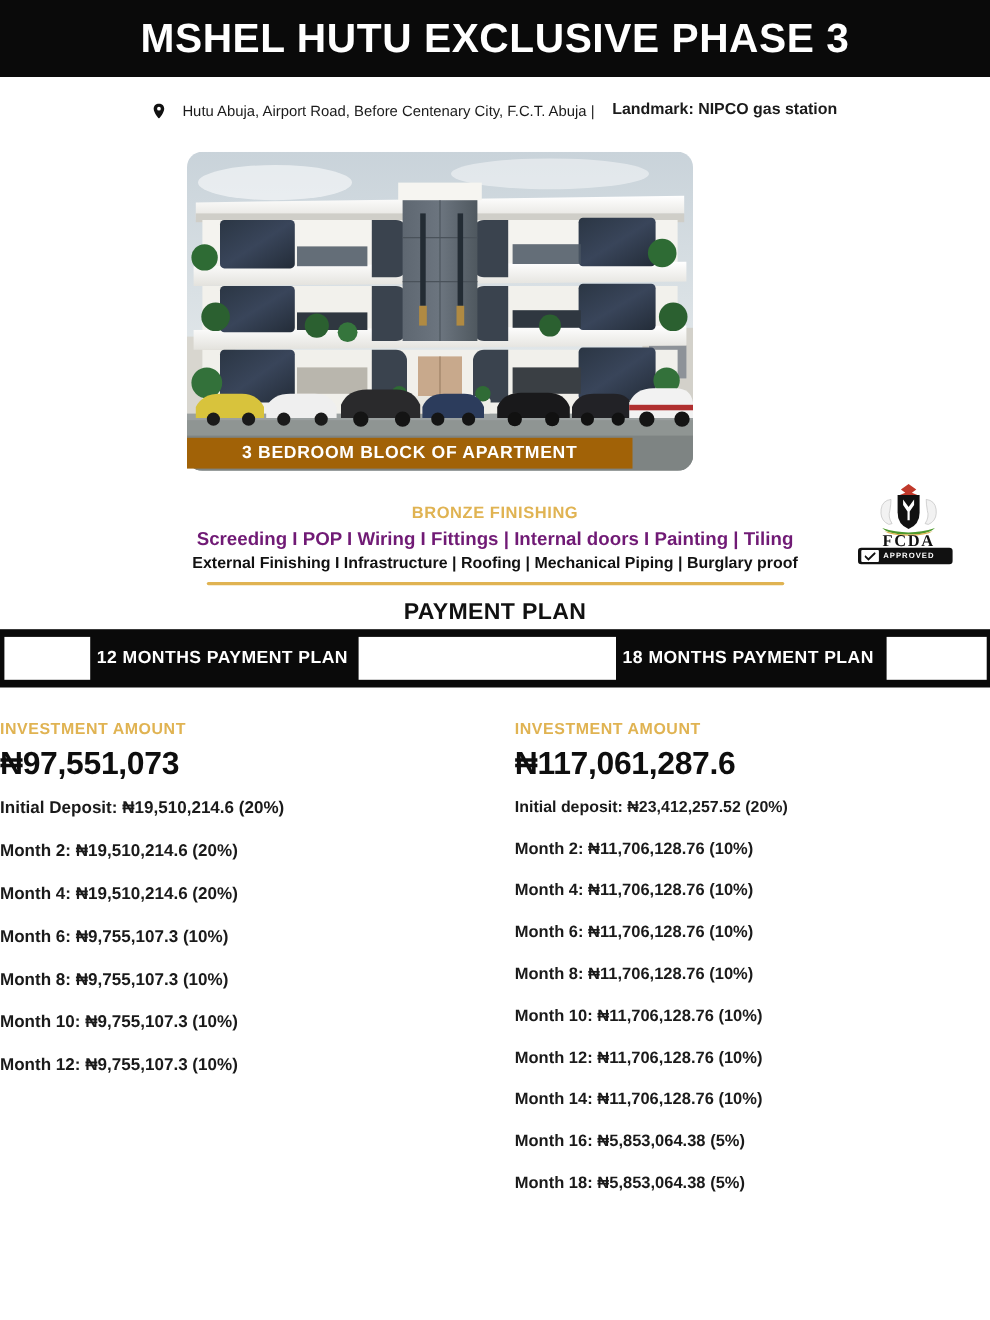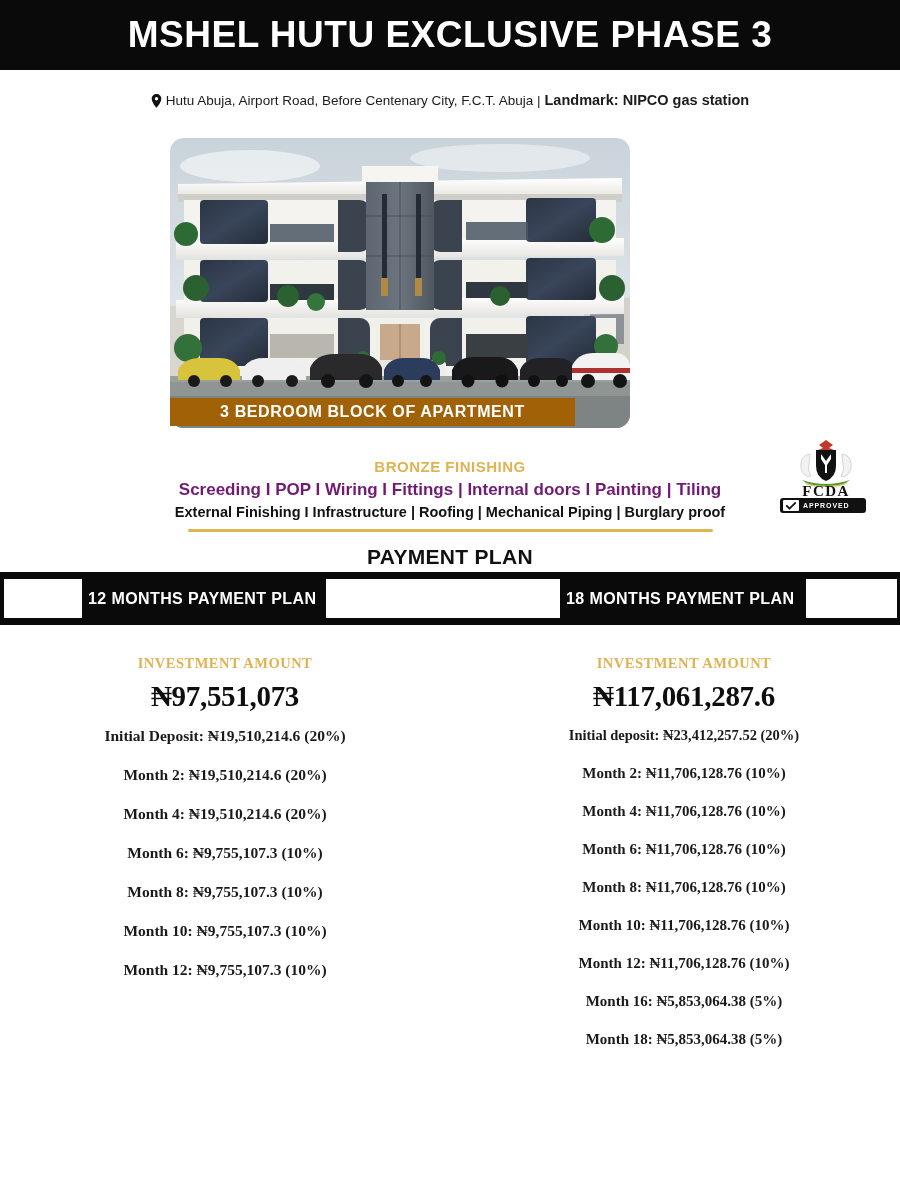--- a/index.html
+++ b/index.html
@@ -22,21 +22,21 @@
     font-size: 37px;
     font-weight: 700;
     letter-spacing: 0.5px;
     white-space: nowrap;
   }
 
   
   .location-line {
     position: absolute; left: 0; top: 92px; width: 900px;
     display: flex; align-items: center; justify-content: center;
-    gap: 4px;
+    gap: 16px;
     font-size: 13.5px; color: #1b1b1b;
   }
   .pin-icon { display:inline-block; width: 11px; height: 14px; position: relative; top: 1px; }
   .loc-text { font-weight: 500; }
   .landmark-text { font-weight: 700; font-size: 14.5px; }
 
   
   .photo-wrap {
     position: absolute; left: 170px; top: 138px;
     width: 460px; height: 290px;
@@ -107,21 +107,21 @@
     position: absolute; top: 0; height: 53px;
     display: flex; align-items: center;
     color: #ffffff; font-size: 16px; font-weight: 700; letter-spacing: 0.4px;
     white-space: nowrap;
   }
   .pp-label-12 { left: 88px; }
   .pp-label-18 { left: 566px; }
 
   
   .plans { position: absolute; left: 0; top: 655px; width: 900px; display: flex; }
-  .plan-col { width: 450px; text-align: center; font-family: Liberation Serif, serif; }
+  .plan-col { width: 450px; text-align: left; }
   .plan-col.right { padding-left: 18px; }
 
   .inv-label {
     color: #e0b352; font-size: 14.5px; font-weight: 700; letter-spacing: 0.5px;
   }
   .inv-amount {
     margin-top: 8px; font-size: 29px; font-weight: 800; color: #0e0e0e; letter-spacing: -0.3px;
   }
   .sched { margin-top: 14px; list-style: none; }
   .sched li {
@@ -353,20 +353,21 @@
       <div class="inv-label">INVESTMENT AMOUNT</div>
       <div class="inv-amount">₦117,061,287.6</div>
       <ul class="sched">
         <li class="first">Initial deposit: ₦23,412,257.52  (20%)</li>
         <li>Month 2: ₦11,706,128.76 (10%)</li>
         <li>Month 4: ₦11,706,128.76 (10%)</li>
         <li>Month 6: ₦11,706,128.76 (10%)</li>
         <li>Month 8: ₦11,706,128.76 (10%)</li>
         <li>Month 10: ₦11,706,128.76 (10%)</li>
         <li>Month 12: ₦11,706,128.76 (10%)</li>
+        <li>Month 14: ₦11,706,128.76 (10%)</li>
         <li>Month 16: ₦5,853,064.38  (5%)</li>
         <li>Month 18: ₦5,853,064.38  (5%)</li>
       </ul>
     </div>
 
   </div>
 
 </div>
 
 </body></html>

